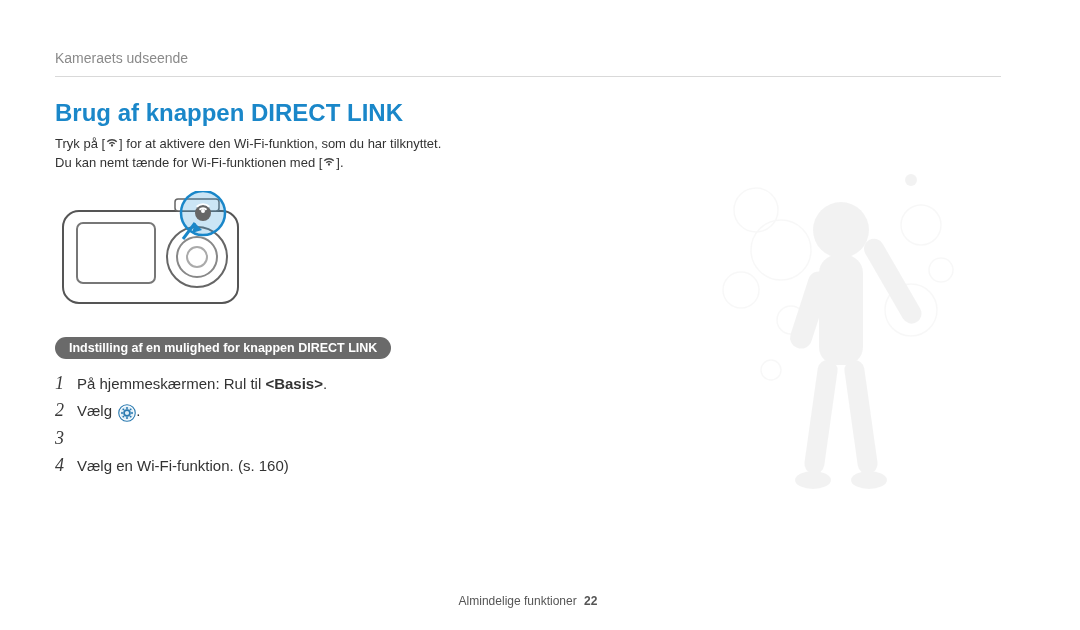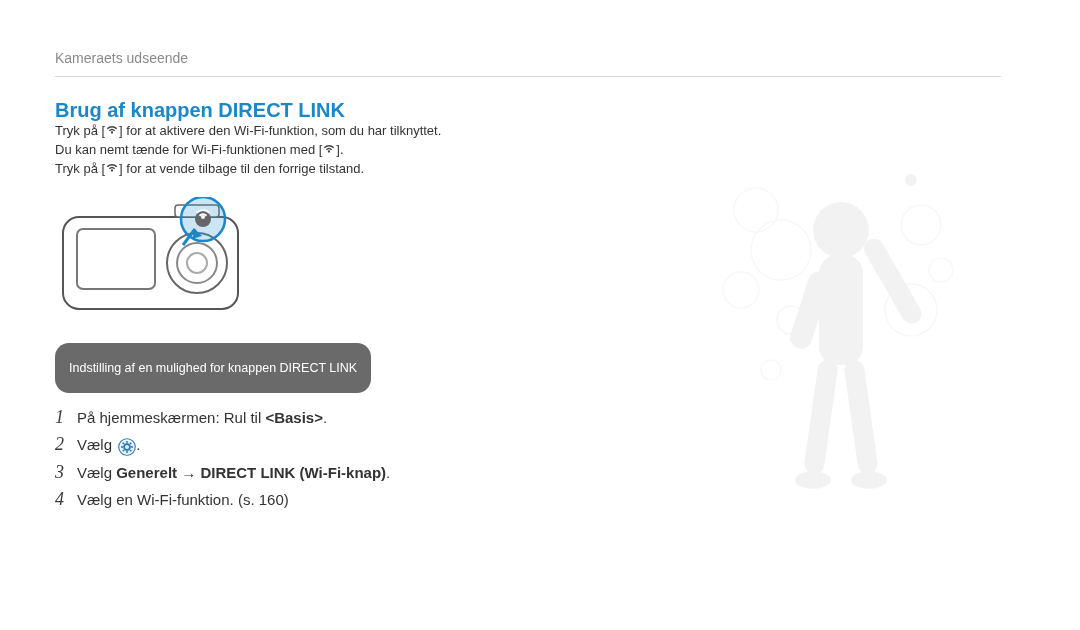--- a/index.html
+++ b/index.html
@@ -1,24 +1,24 @@
 <!DOCTYPE html>
 <html><head>
 <meta charset="utf-8">
 <style>
   * { margin: 0; padding: 0; box-sizing: border-box; }
   html, body { width: 1080px; height: 630px; font-family: "Segoe UI", Arial, sans-serif; color: #333; background: #fff; }
   .page { position: relative; width: 1056px; height: 630px; padding: 50px 55px 30px 55px; }
   .breadcrumb { font-size: 14px; color: #8a8a8a; margin-bottom: 10px; }
   .divider { border: none; border-top: 1px solid rgba(0,0,0,0.15); margin-bottom: 22px; }
-  .title { font-size: 20px; font-weight: 600; color: #1a87c9; }
+  .title { font-size: 24px; font-weight: 600; color: #1a87c9; margin-bottom: 8px; }
   .intro { font-size: 13px; color: #333; line-height: 1.45; margin-bottom: 18px; }
   .intro .wifi-inline { display:inline-block; vertical-align:middle; }
   .camera-figure { margin: 6px 0 22px 0; }
-  .pill { display: inline-block; background: #6a6a6a; color: #fff; font-size: 12.5px; font-weight: 400; padding: 18px 14px; border-radius: 14px; margin-bottom: 8px; }
+  .pill { display: inline-block; background: #6a6a6a; color: #fff; font-size: 12.5px; font-weight: 700; padding: 4px 14px; border-radius: 14px; margin-bottom: 8px; }
   .subtext { font-size: 13px; color: #333; margin-bottom: 14px; }
   .steps { list-style: none; }
   .steps li { display: flex; align-items: baseline; margin: 6px 0; font-size: 15px; }
   .steps li .num { font-style: italic; font-family: "Georgia", serif; font-size: 18px; color: #3b3b3b; width: 22px; flex: 0 0 22px; }
   .steps li .text { flex: 1; }
   .steps .gear-icon { display:inline-block; vertical-align:middle; margin-left:2px; }
   .footer { position: absolute; bottom: 22px; left:0; right:0; text-align: center; font-size: 12px; color: #555; }
   .footer .pg { font-weight: 600; margin-left: 4px; }
   .child-fig { position: absolute; right: 85px; top: 170px; opacity: 0.10; }
 </style>
@@ -34,25 +34,20 @@
   <div class="intro">
     <div>
       <span>Tryk på [</span><span class="wifi-inline"><svg width="14" height="12" viewBox="0 0 24 20">
             <path d="M12 18a2 2 0 100-4 2 2 0 000 4zm-5.5-6a8 8 0 0111 0l-1.8 1.8a5.5 5.5 0 00-7.4 0zM3 8.5a13 13 0 0118 0L19.2 10.3a10.5 10.5 0 00-14.4 0z" fill="#444"></path>
           </svg></span><span>] for at aktivere den Wi-Fi-funktion, som du har tilknyttet.</span>
     </div>
     <div>
       <span>Du kan nemt tænde for Wi-Fi-funktionen med [</span><span class="wifi-inline"><svg width="14" height="12" viewBox="0 0 24 20">
             <path d="M12 18a2 2 0 100-4 2 2 0 000 4zm-5.5-6a8 8 0 0111 0l-1.8 1.8a5.5 5.5 0 00-7.4 0zM3 8.5a13 13 0 0118 0L19.2 10.3a10.5 10.5 0 00-14.4 0z" fill="#444"></path>
           </svg></span><span>].</span>
-    </div>
-    <div>
-      <span>Tryk på [</span><span class="wifi-inline"><svg width="14" height="12" viewBox="0 0 24 20">
-            <path d="M12 18a2 2 0 100-4 2 2 0 000 4zm-5.5-6a8 8 0 0111 0l-1.8 1.8a5.5 5.5 0 00-7.4 0zM3 8.5a13 13 0 0118 0L19.2 10.3a10.5 10.5 0 00-14.4 0z" fill="#444"></path>
-          </svg></span><span>] for at vende tilbage til den forrige tilstand.</span>
     </div>
   </div>
 
   <div class="camera-figure">
     <svg width="200" height="120" viewBox="0 0 200 120">
       <rect x="8" y="20" width="175" height="92" rx="16" ry="16" fill="#fff" stroke="#555" stroke-width="2"></rect>
       <rect x="22" y="32" width="78" height="60" rx="6" fill="none" stroke="#777" stroke-width="2"></rect>
       <circle cx="142" cy="66" r="30" fill="none" stroke="#666" stroke-width="2"></circle>
       <circle cx="142" cy="66" r="20" fill="none" stroke="#888" stroke-width="2"></circle>
       <circle cx="142" cy="66" r="10" fill="none" stroke="#aaa" stroke-width="2"></circle>
@@ -85,21 +80,20 @@
                 <rect x="17" y="11" width="3" height="2"></rect>
                 <rect x="6" y="6" width="2.5" height="2" transform="rotate(45 7 7)"></rect>
                 <rect x="15.5" y="6" width="2.5" height="2" transform="rotate(-45 17 7)"></rect>
                 <rect x="6" y="16" width="2.5" height="2" transform="rotate(-45 7 17)"></rect>
                 <rect x="15.5" y="16" width="2.5" height="2" transform="rotate(45 17 17)"></rect>
               </g>
             </svg></span>.</span>
       </li>
     <li>
         <span class="num">3</span>
-        <span class="text">Vælg <b>Generelt</b> → <b>DIRECT LINK (Wi-Fi-knap)</b>.</span>
       </li>
     <li>
         <span class="num">4</span>
         <span class="text">Vælg en Wi-Fi-funktion. (s. 160)</span>
       </li>
   </ol>
 
   <div class="child-fig">
     <svg width="260" height="360" viewBox="0 0 260 360">
       <g fill="#888">
@@ -119,13 +113,17 @@
         <circle cx="30" cy="120" r="18"></circle>
           <circle cx="80" cy="150" r="14"></circle>
         <circle cx="210" cy="55" r="20"></circle>
           <circle cx="230" cy="100" r="12"></circle>
         <circle cx="200" cy="140" r="26"></circle>
           <circle cx="60" cy="200" r="10"></circle>
       </g>
     </svg>
   </div>
 
+  <div class="footer">
+    <span>Almindelige funktioner</span>
+    <span class="pg">22</span>
+  </div>
 </div>
 
 </body></html>

